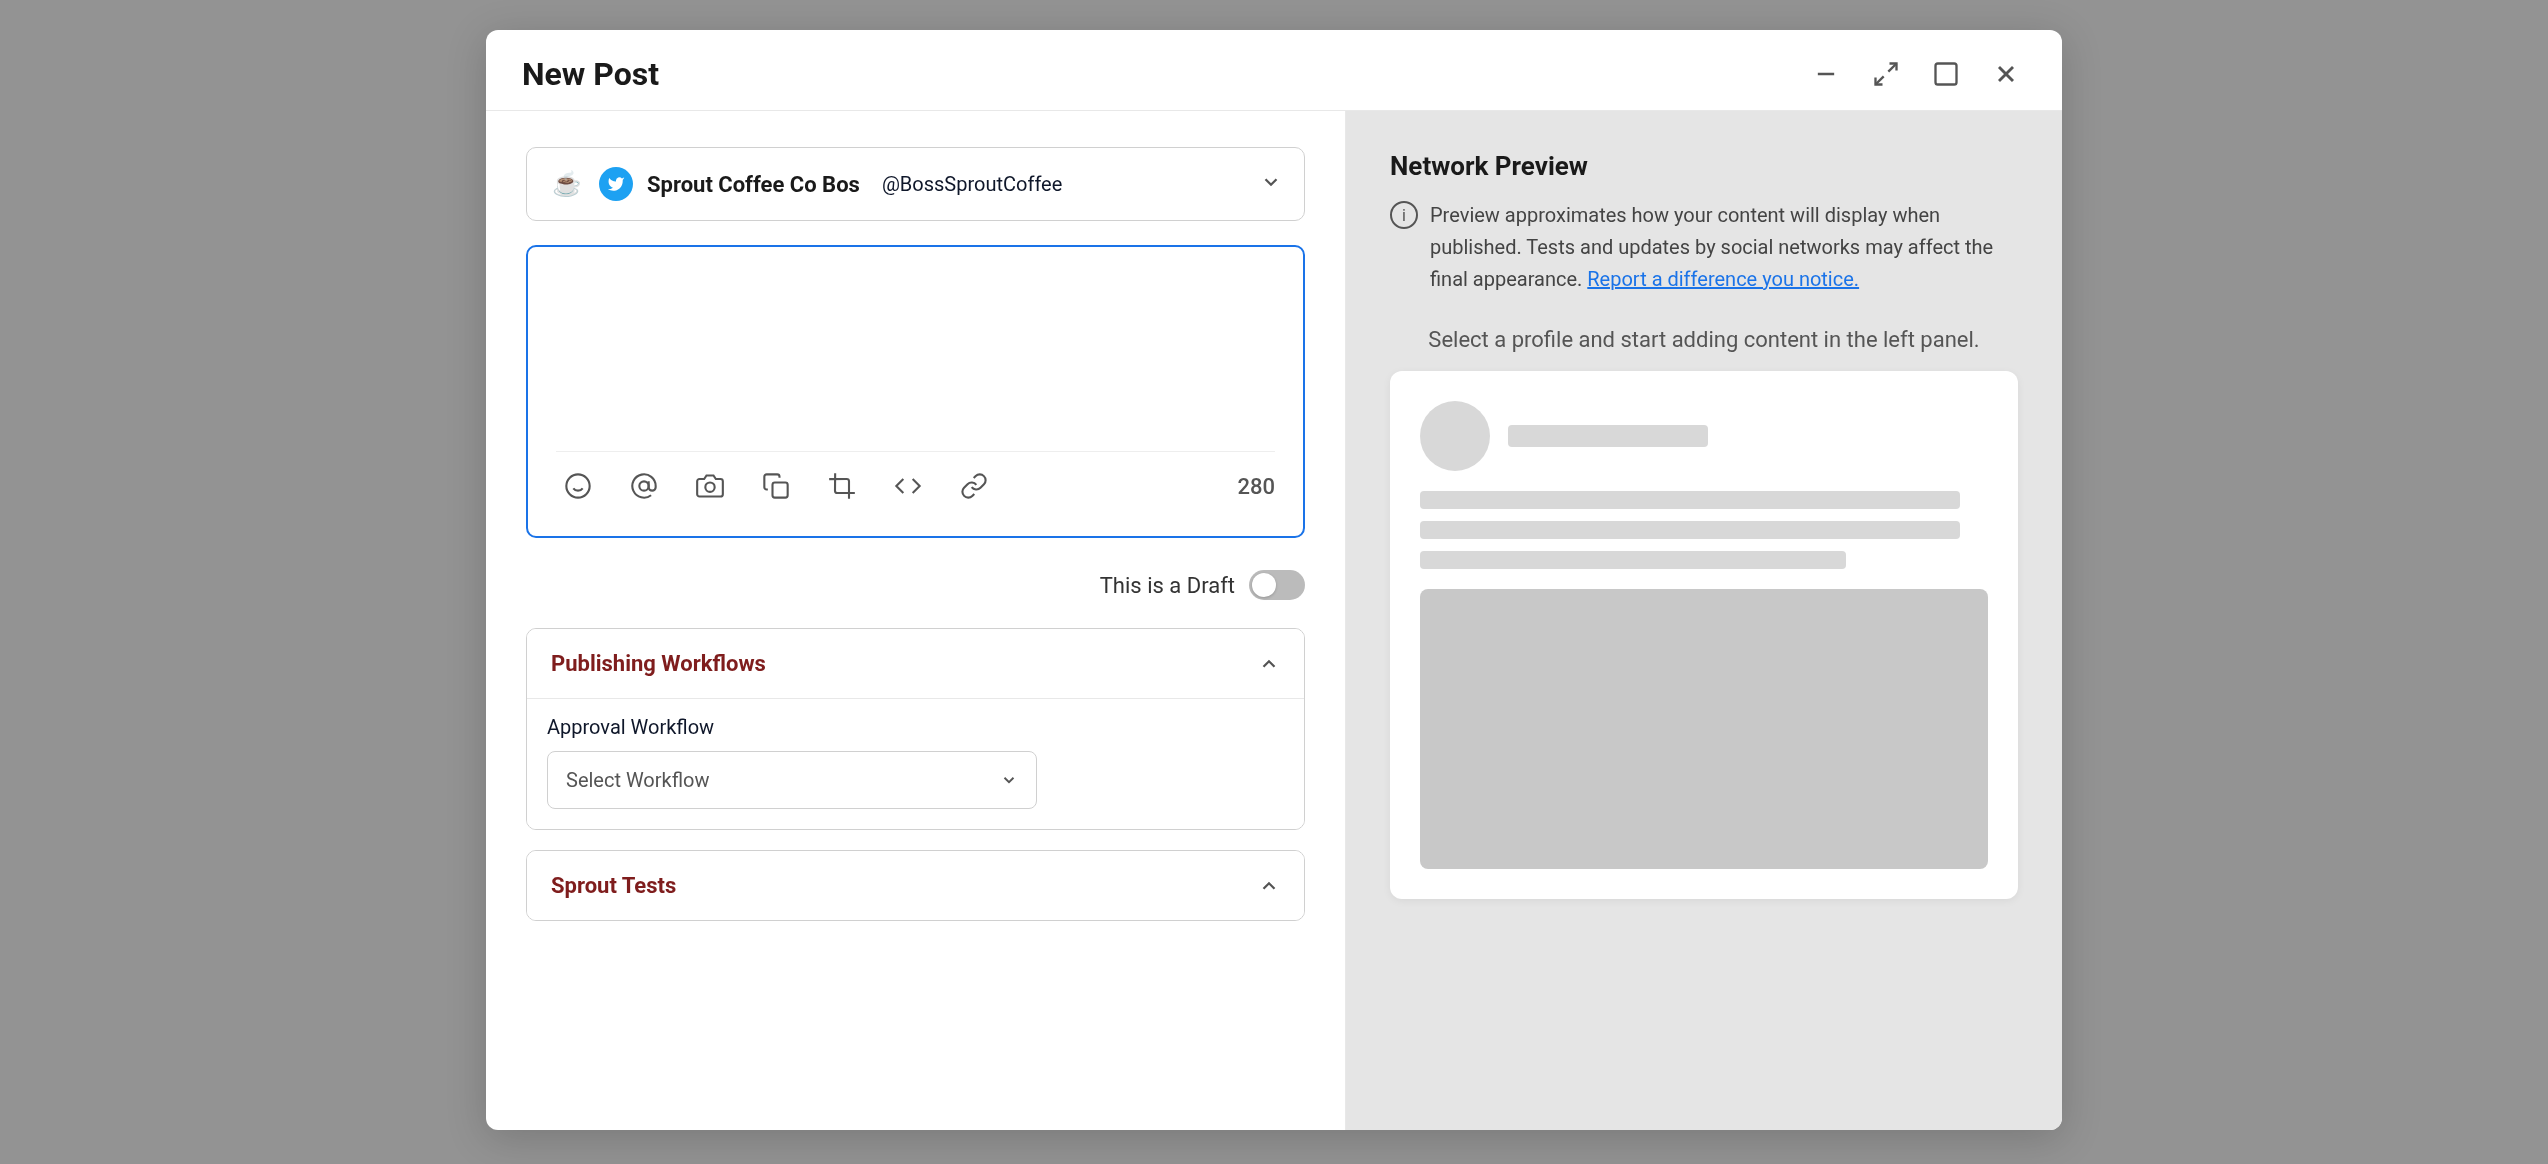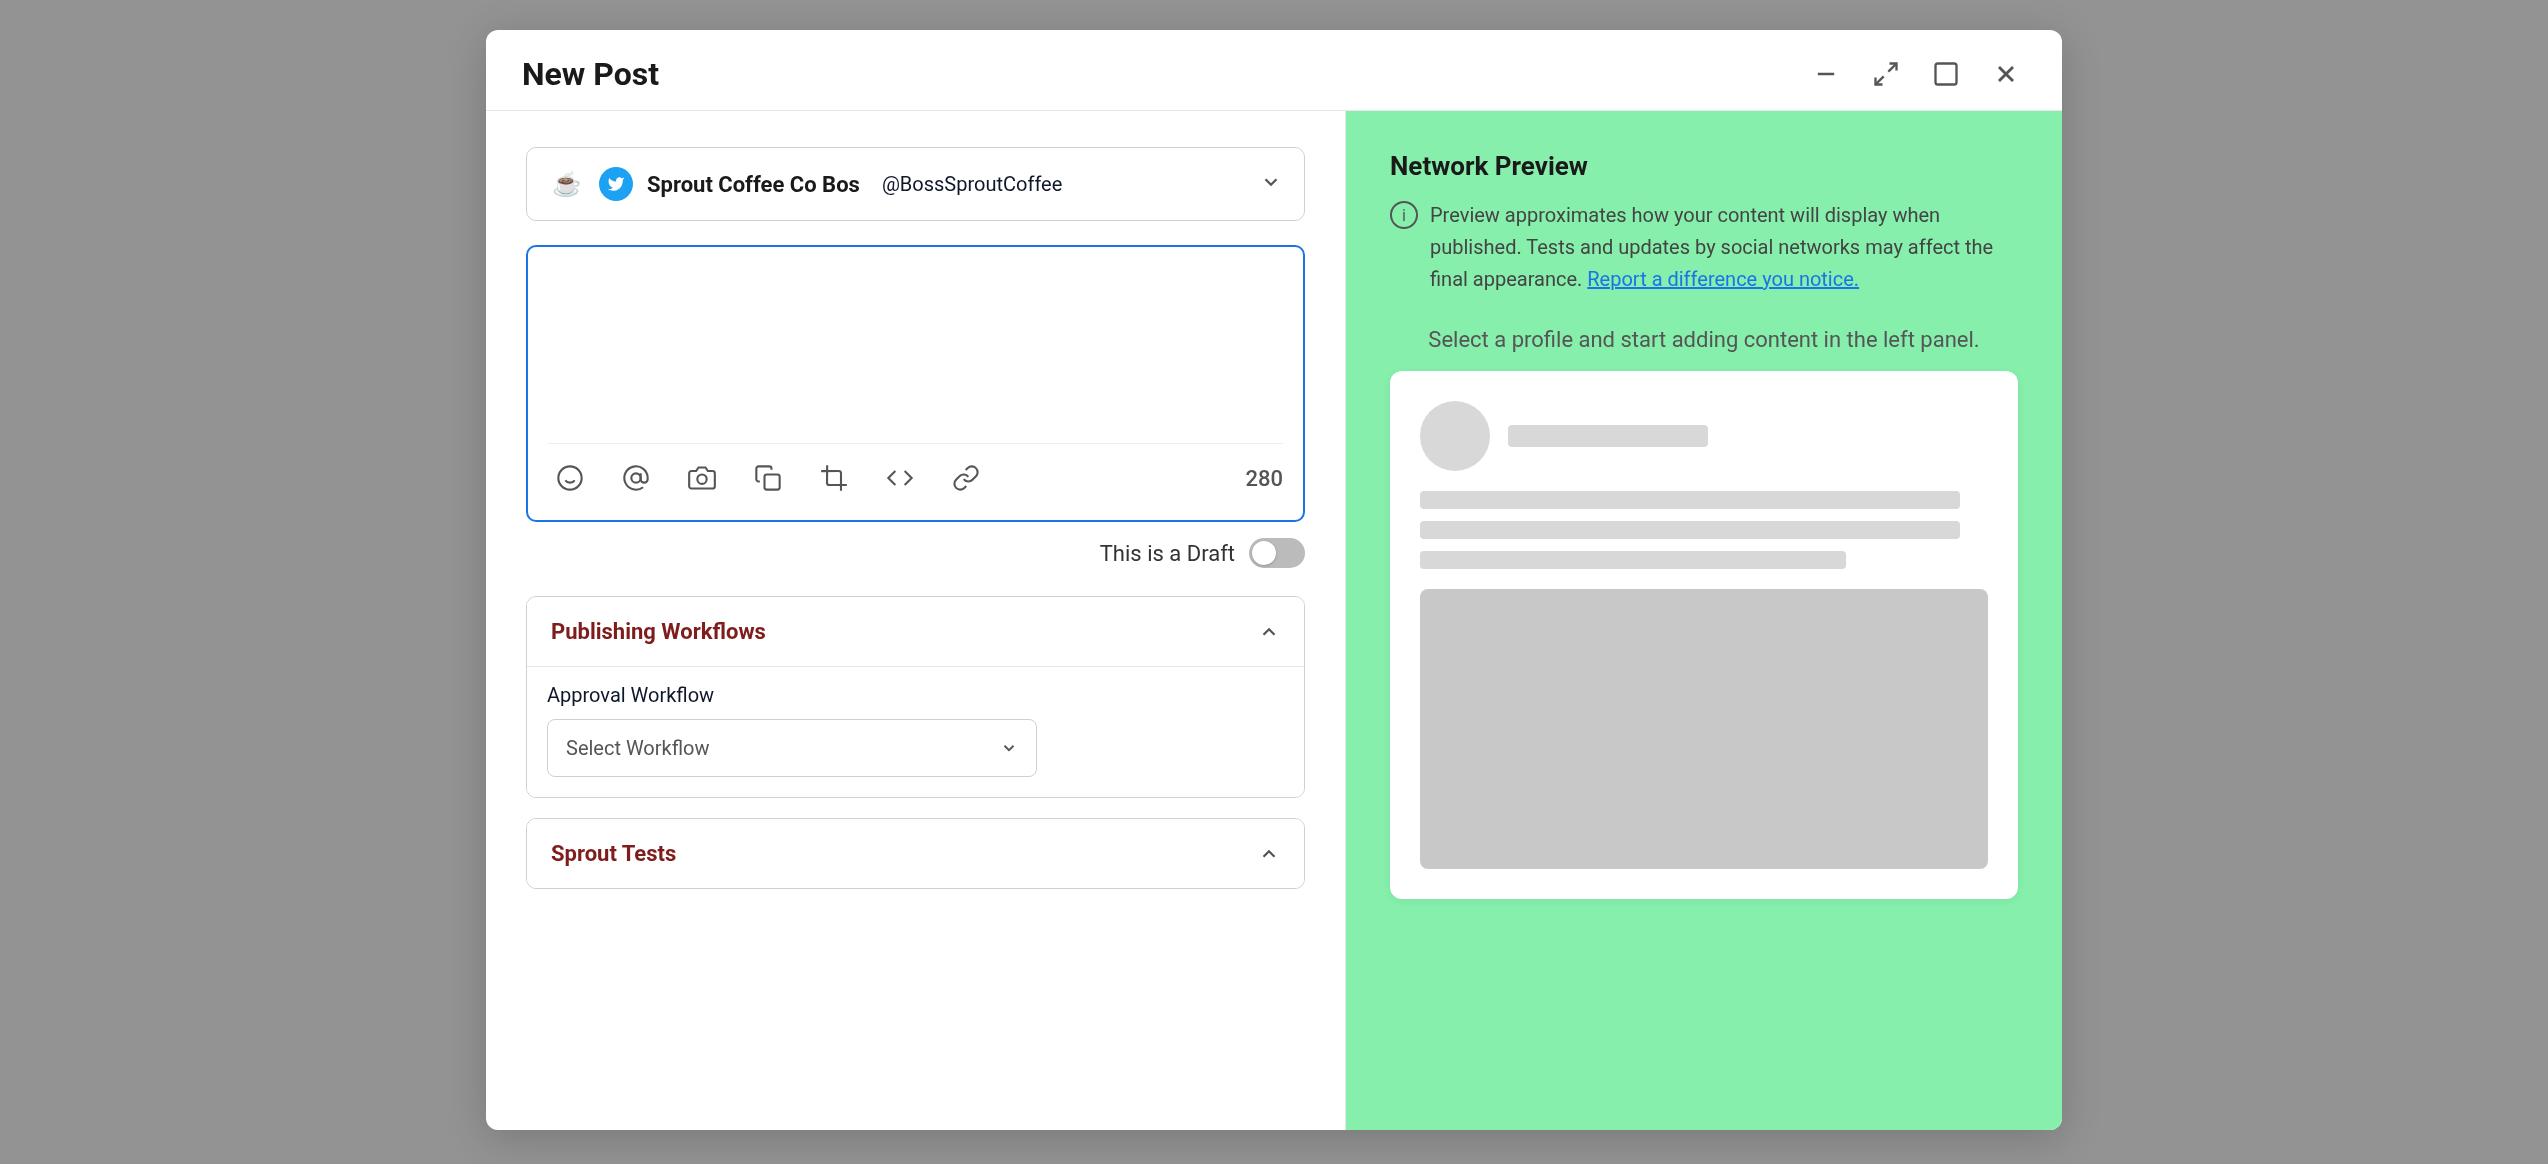--- a/index.html
+++ b/index.html
@@ -138,22 +138,22 @@
 
     .chevron-down {
       color: #555;
       font-size: 22px;
     }
 
     
     .compose-area {
       border: 2px solid #1a73e8;
       border-radius: 10px;
-      padding: 20px;
-      margin-bottom: 16px;
+      padding: 28px;
+      margin-bottom: 32px;
       background: #fff;
     }
 
     .compose-textarea {
       width: 100%;
       min-height: 160px;
       border: none;
       outline: none;
       font-size: 22px;
       color: #333;
@@ -294,21 +294,21 @@
       justify-content: space-between;
       padding: 22px 24px;
       cursor: pointer;
       background: #fff;
     }
 
     
     .right-panel {
       flex: 1;
       padding: 40px 44px;
-      background: #86efac;
+      background: #e5e5e5;
       overflow-y: auto;
     }
 
     .preview-title {
       font-size: 26px;
       font-weight: 700;
       color: #1a1a1a;
       margin-bottom: 18px;
     }
 

